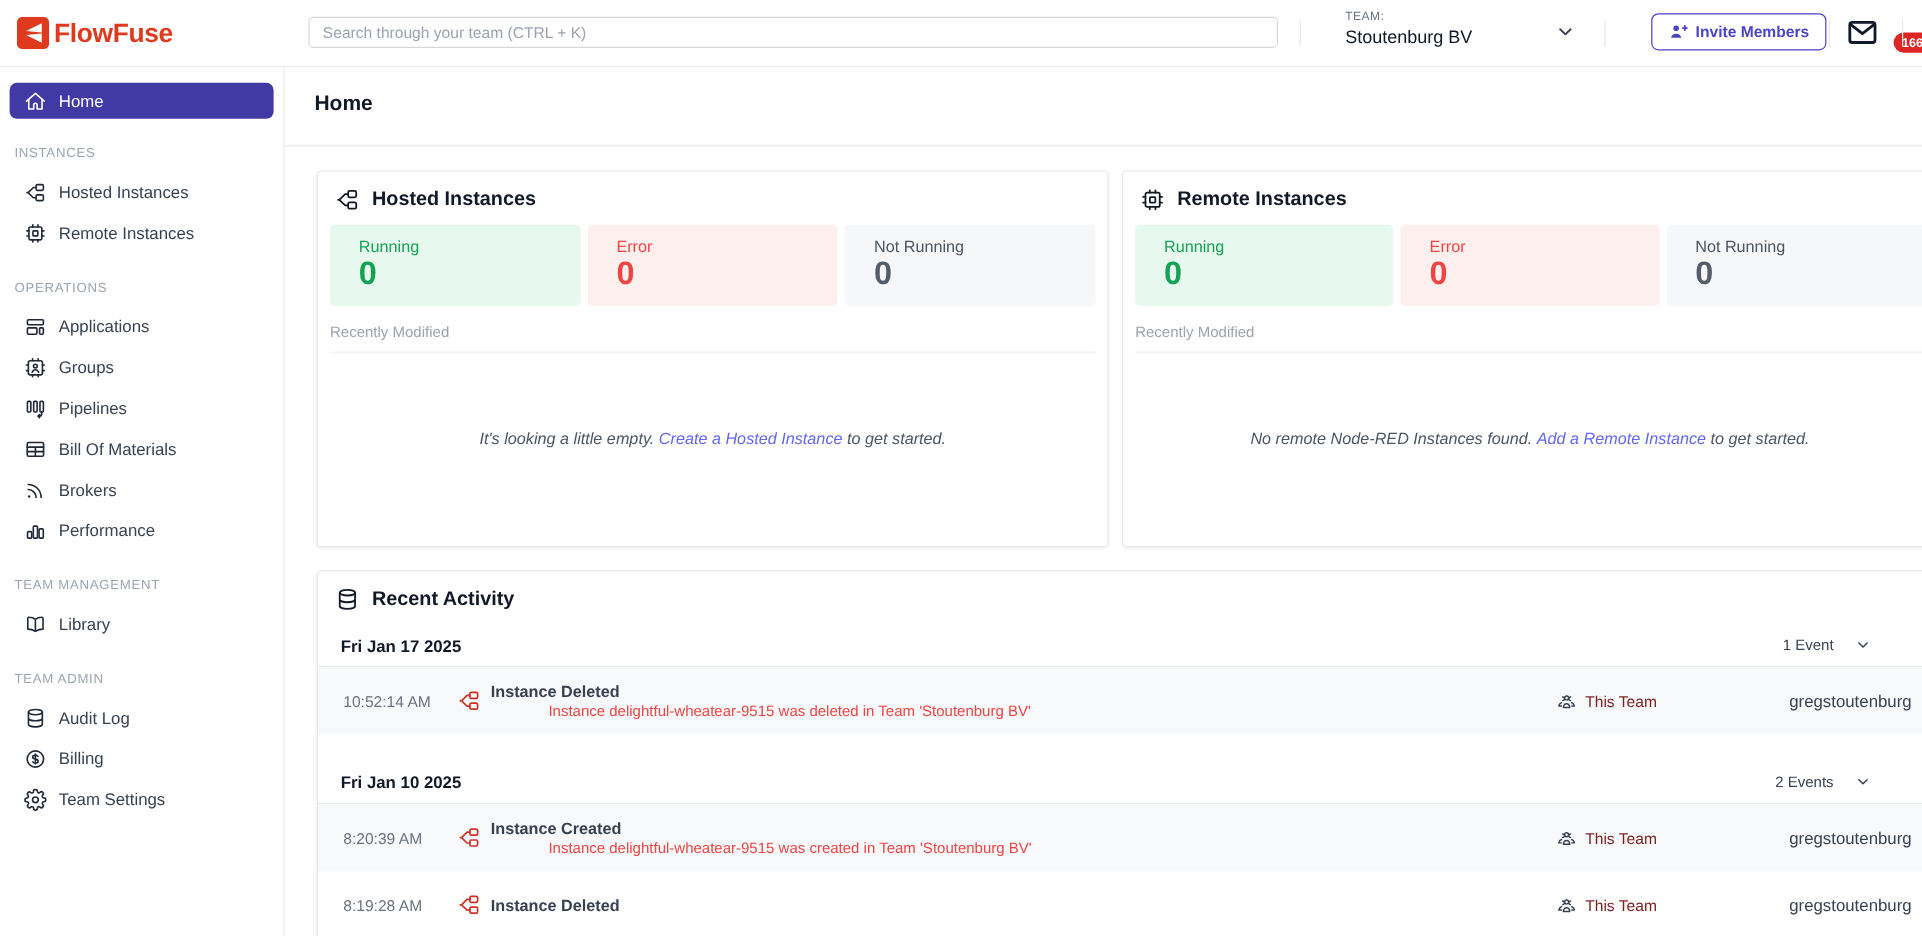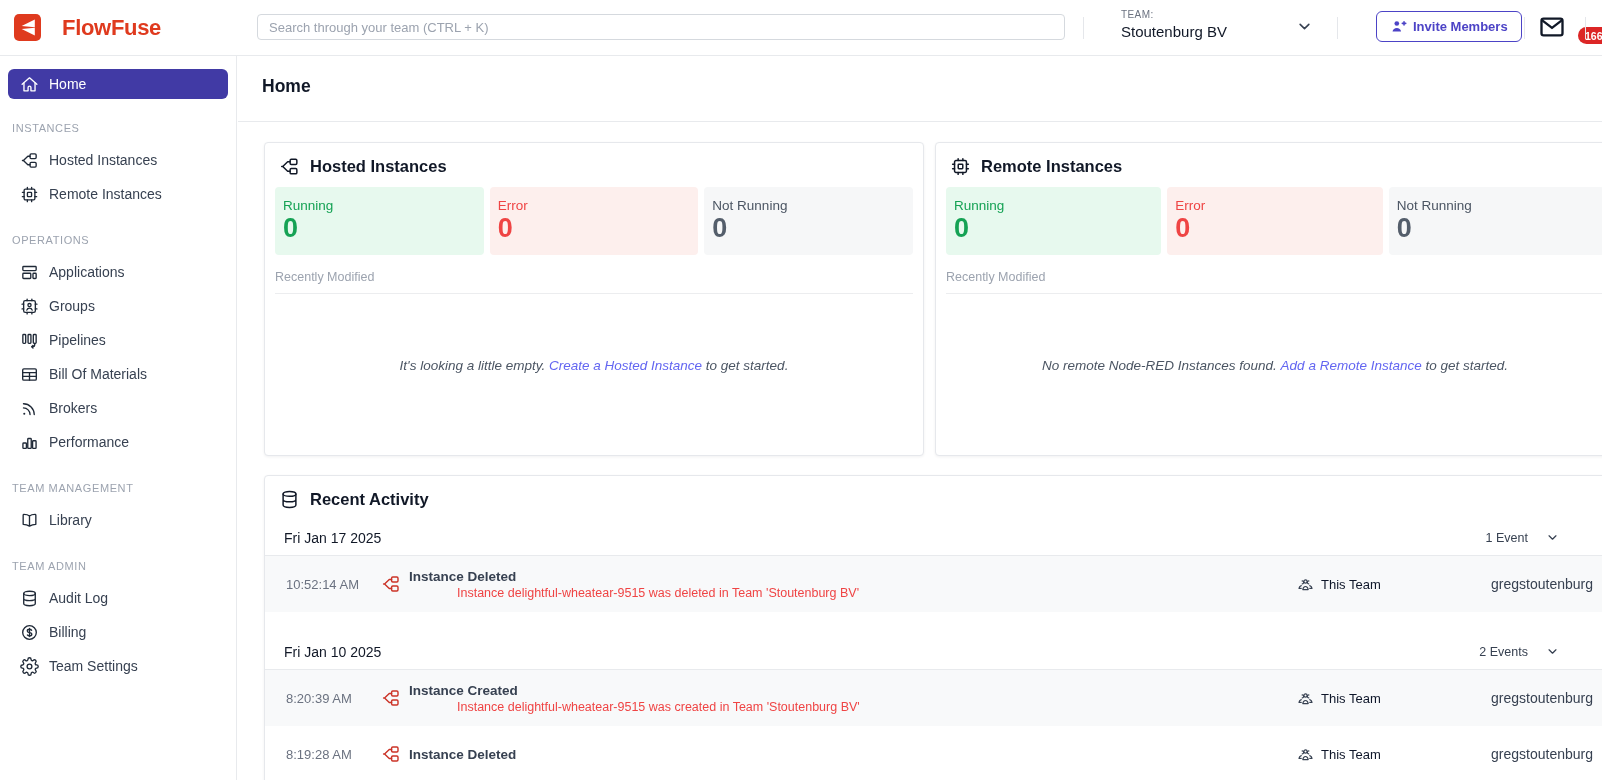--- a/index.html
+++ b/index.html
@@ -7,21 +7,21 @@
   .app {
     position:relative; width:1602px; height:780px; overflow:hidden;
     background:#fff; color:#1F2937;
     font-family:"Liberation Sans","DejaVu Sans",sans-serif;
   }
   svg { display:block; width:100%; height:100%; }
 
   
   .topbar { position:absolute; left:0; top:0; width:100%; height:56px; background:#fff;
     border-bottom:1px solid #E8EAED; z-index:5; }
-  .logo { position:absolute; left:14px; top:14px; display:flex; align-items:center; gap:21px; cursor:pointer; }
+  .logo { position:absolute; left:14px; top:14px; display:flex; align-items:center; gap:4px; cursor:pointer; }
   .logo-mark { width:27px; height:27px; }
   .logo-text { font-size:22px; font-weight:700; color:var(--brand,#DF3A1E); letter-spacing:-.3px; }
   .search-input { position:absolute; left:257px; top:14px; width:808px; height:26px;
     border:1px solid #D5D9DE; border-radius:4px; padding:0 11px; font-size:13px;
     font-family:inherit; color:#374151; outline:none; }
   .search-input::placeholder { color:#9CA3AF; }
   .vdiv { position:absolute; top:17px; width:1px; height:22px; background:#E5E7EB; }
   .team-select { position:absolute; left:1121px; top:9px; cursor:pointer; }
   .team-label { font-size:10px; color:#6B7280; letter-spacing:.4px; }
   .team-name { font-size:15px; color:#111827; margin-top:3px; }
@@ -57,53 +57,53 @@
   .card { position:absolute; background:#fff; border:1px solid #E6E8EC; border-radius:4px;
     box-shadow:0 1px 3px rgba(16,24,40,.06); }
   #card-hosted   { left:264px; top:142px; width:660px;  height:314px; }
   #card-remote   { left:935px; top:142px; width:680px;  height:314px; }
   #card-activity { left:264px; top:475px; width:1352px; height:360px; }
   .card-head { display:flex; align-items:center; gap:10px; padding:13px 14px 10px; }
   .card-head-icon { width:21px; height:21px; color:#111827; flex:none; }
   .card-title { font-size:16.5px; font-weight:700; color:#111827; }
 
   .stats { display:flex; gap:6px; padding:0 10px; }
-  .stat { flex:1; height:68px; border-radius:4px; padding:11px 8px; }
+  .stat { flex:1; height:68px; border-radius:4px; padding:11px 24px; }
   .stat-label { font-size:13.5px; }
   .stat-value { font-size:27px; font-weight:700; line-height:1.15; }
   .stat--running    { background:var(--green-bg,#E7F9EE); color:var(--green,#15A254); }
   .stat--error      { background:var(--red-bg,#FDEFED);   color:var(--red,#EF4444); }
   .stat--notrunning { background:#F6F7F8; }
   .stat--notrunning .stat-label { color:#4B5563; }
   .stat--notrunning .stat-value { color:#545E6B; }
 
   .recently { margin:15px 10px 0; padding-bottom:9px; border-bottom:1px solid #ECEDEF;
     color:#9CA3AF; font-size:12.5px; }
   .empty-state { height:142px; display:flex; align-items:center; justify-content:center;
     font-style:italic; font-size:13.5px; color:#4B5563; }
   .empty-state a { color:var(--link,#6366F1); text-decoration:none; cursor:pointer; white-space:pre; }
   .empty-state span { white-space:pre; }
 
   
   .activity-group:not(:first-child) { margin-top:22px; }
   .group-head { display:flex; align-items:center; height:36px; padding:0 55px 0 19px;
     border-bottom:1px solid #E8EAED; }
-  .group-date { font-size:14px; font-weight:400; color:#111827; }
+  .group-date { font-size:14px; font-weight:700; color:#111827; }
   .group-right { margin-left:auto; display:flex; align-items:center; gap:17px; }
   .group-count { font-size:12.5px; color:#374151; }
   .group-chevron { width:15px; height:15px; color:#374151; cursor:pointer; }
   .event-row { display:flex; align-items:center; height:56px; padding:0 22px 0 21px; }
   .event-row.shaded { background:#F8F9FA; }
   .event-time { width:95px; font-size:13px; color:#6B7280; flex:none; }
   .event-icon { width:20px; height:20px; color:var(--evred,#CB3327); flex:none; margin-right:8px; }
   .event-main { flex:1; min-width:0; }
   .event-title { font-size:13.5px; font-weight:700; color:#374151; }
   .event-desc { font-size:12.5px; color:#ef4444; margin-top:2px;margin-left:48px; }
   .event-scope { width:118px; display:flex; align-items:center; gap:7px; flex:none;
-    color:#0f172a; font-size:13px; }
+    color:#7f1d1d; font-size:13px; }
   .scope-icon { width:17px; height:17px; color:#374151; flex:none; }
   .event-user { width:178px; text-align:right; font-size:14px; color:#374151; flex:none; }
 </style>
 </head>
 <body>
 
 <div class="app" style="--brand: #DF3A1E; --active: #413AA5; --link: #6366F1; --invite: #4C43C6; --green: #15A254; --green-bg: #E7F9EE; --red: #EF4444; --red-bg: #FDEFED; --badge: #DC2626; --evred: #CB3327;">
 
   <header class="topbar">
     <div class="logo">

